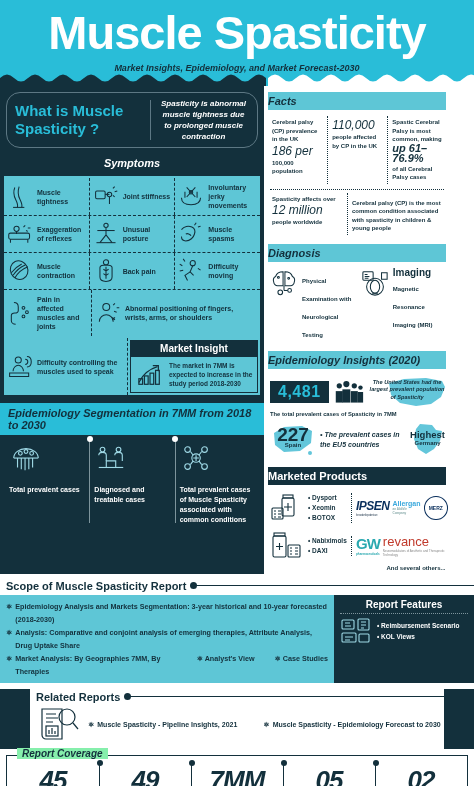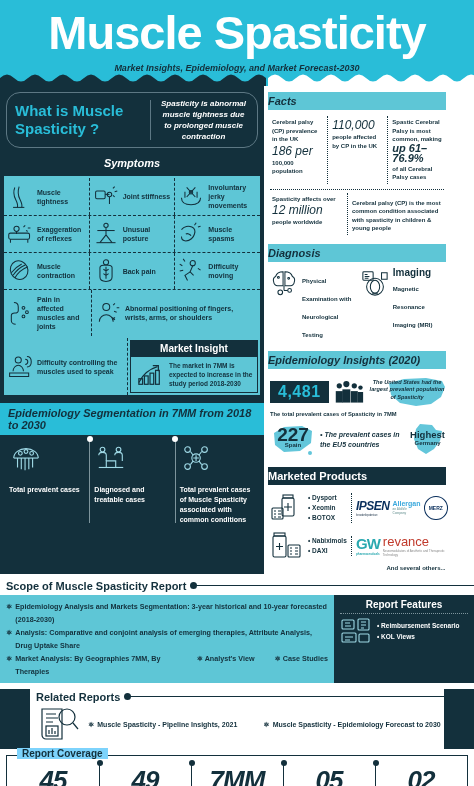--- a/index.html
+++ b/index.html
@@ -207,21 +207,21 @@
   .rel-mid { flex: 1; background: #fff; padding: 2px 0 4px 6px; }
   .rel-hdr { display: flex; align-items: center; }
   .rel-t { font-size: 11px; font-weight: bold; color: #13303c; }
   .rel-body { display: flex; align-items: center; gap: 8px; padding-top: 2px; }
   .rel-ico { width: 44px; height: 40px; flex: 0 0 44px; }
   .rel-li { font-size: 7px; font-weight: bold; color: #13303c; display:flex; gap:3px; align-items:center;}
   .rel-items { display: flex; gap: 26px; }
 
   
   .cov { margin: 6px 6px 0 6px; border: 1.5px solid #13303c; position: relative; padding: 10px 0 6px 0; }
-  .cov-t { position: absolute; top: -8px; left: 10px; background: #7dd3fc; padding: 0 5px; font-size: 10px; font-weight: bold; color:#13303c;}
+  .cov-t { position: absolute; top: -8px; left: 10px; background: #86efac; padding: 0 5px; font-size: 10px; font-weight: bold; color:#13303c;font-style:italic;}
   .cov-grid { display: flex; }
   .cov-cell { flex: 1; text-align: center; position: relative; }
   .cov-cell + .cov-cell:before { content:""; position:absolute; left:0; top:-2px; bottom:0; width:1px; background:#13303c;}
   .cov-cell + .cov-cell:after { content:""; position:absolute; left:-2.5px; top:-6px; width:6px;height:6px;border-radius:50%;background:#13303c;}
   .cov-n { font-size: 26px; font-weight: bold; font-style: italic; color: #13303c; line-height: 28px; letter-spacing:-1px;}
 </style>
 </head>
 <body>
 
 <div class="page">

